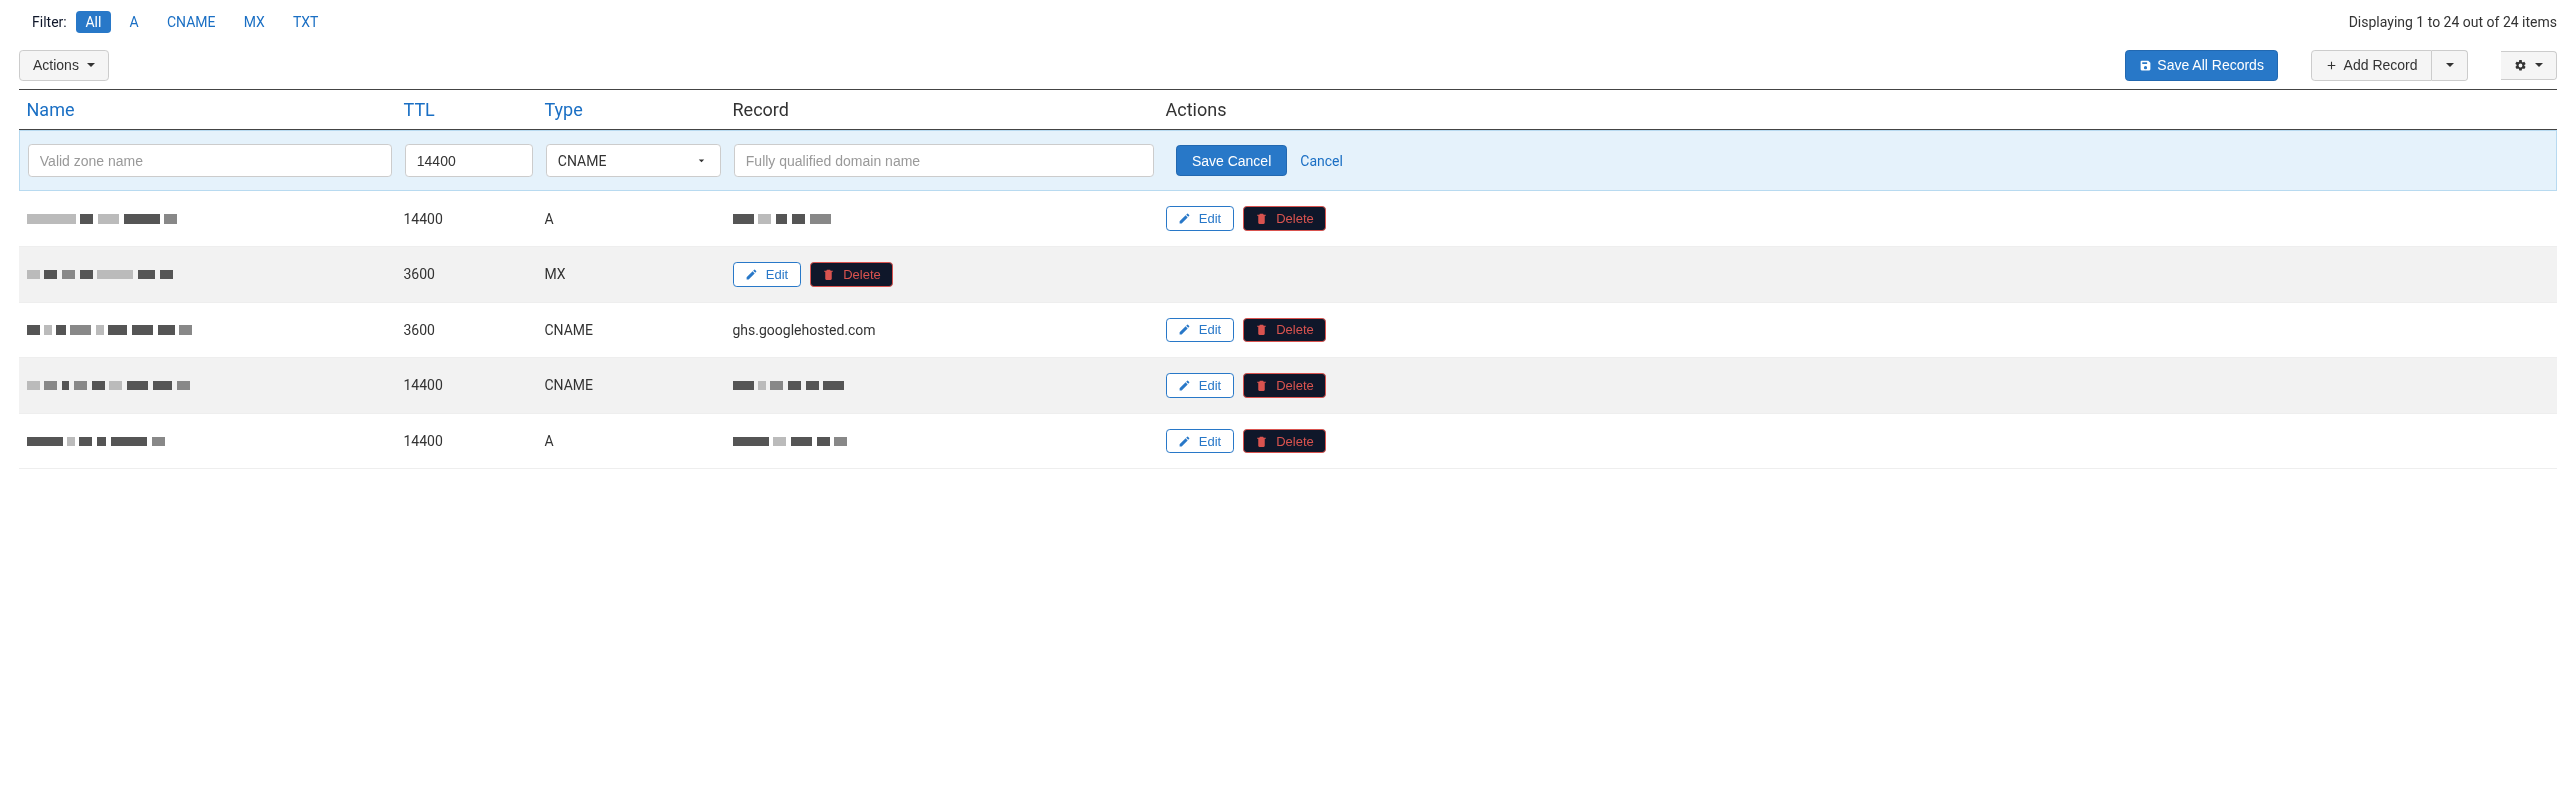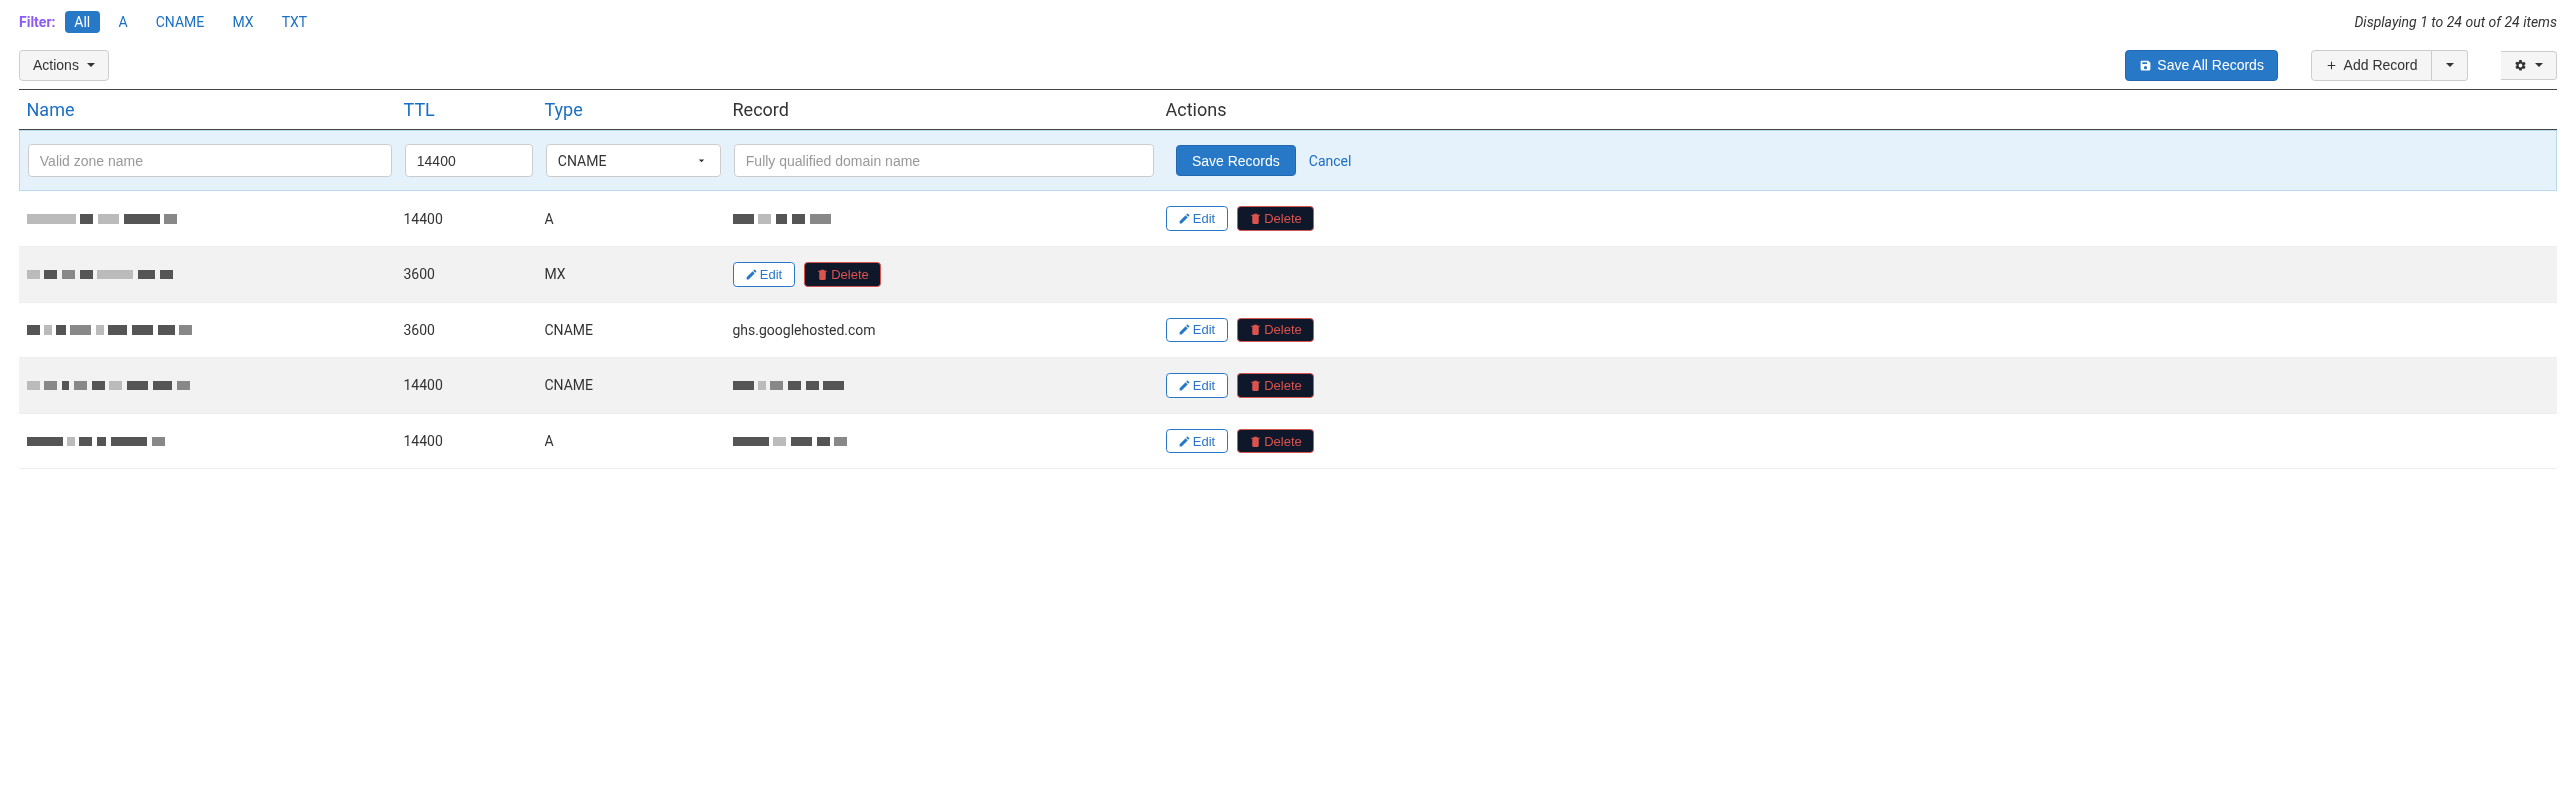--- a/index.html
+++ b/index.html
@@ -17,38 +17,38 @@
       justify-content: space-between;
       align-items: center;
       margin-bottom: 17px;
     }
     .filter-group {
       display: flex;
       align-items: center;
       gap: 9.4px;
     }
     .filter-label {
-      font-weight: 700;
-      color: #8b5cf6;
+      font-weight: 400;
+      color: #0f172a;
+      margin-left: 13px;
     }
     .filter-item {
       padding: 2.8px 9.4px;
       border-radius: 3.8px;
       color: #1a6fc4;
       cursor: pointer;
       font-size: 14px;
     }
     .filter-item.active {
       background: #2878c8;
       color: #fff;
     }
     .display-count {
       color: #333;
       font-size: 14px;
-      font-style: italic;
     }
     
     
     .toolbar {
       display: flex;
       justify-content: space-between;
       align-items: center;
       margin-bottom: 7.5px;
     }
     .btn {
@@ -175,21 +175,21 @@
     .row-actions {
       display: flex;
       gap: 9.4px;
     }
     .btn-sm {
       padding: 3.8px 11.3px;
       font-size: 13px;
       border-radius: 3.8px;
       display: inline-flex;
       align-items: center;
-      gap: 2px;
+      gap: 8px;
       cursor: pointer;
     }
     .btn-edit {
       border: 0.9px solid #2878c8;
       color: #2878c8;
       background: #fff;
     }
     .btn-delete {
       border: 0.9px solid #d9534f;
       color: #d9534f;
@@ -283,21 +283,21 @@
       <div class="select">
         <span>CNAME</span>
         <svg class="icon" viewBox="0 0 24 24" fill="currentColor">
             <path d="M7 10l5 5 5-5z"></path>
           </svg>
       </div>
     </div>
     <div><input type="text" placeholder="Fully qualified domain name" style=""></div>
     <div class="add-actions">
       <button class="btn btn-primary" style="padding:6.6px 15px">
-        <span>Save Records</span>
+        <span>Save Cancel</span>
       </button>
       <span class="link-cancel">Cancel</span>
     </div>
   </div>
 
   <div class="trow odd">
     <div class="cell">
       <span class="redacted">
           <span class="light w30"></span>
           <span class="w8"></span>

